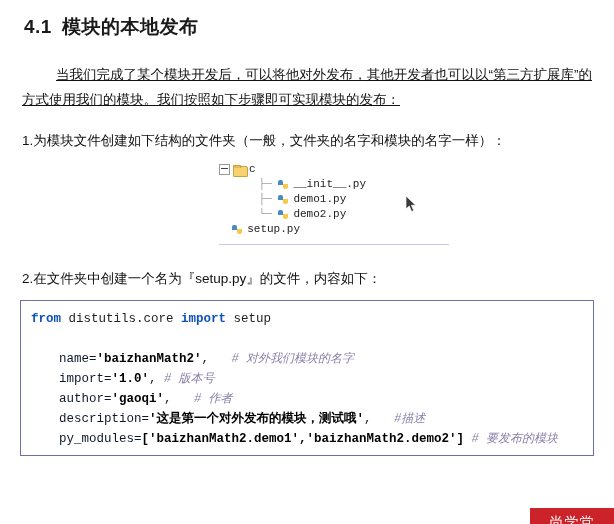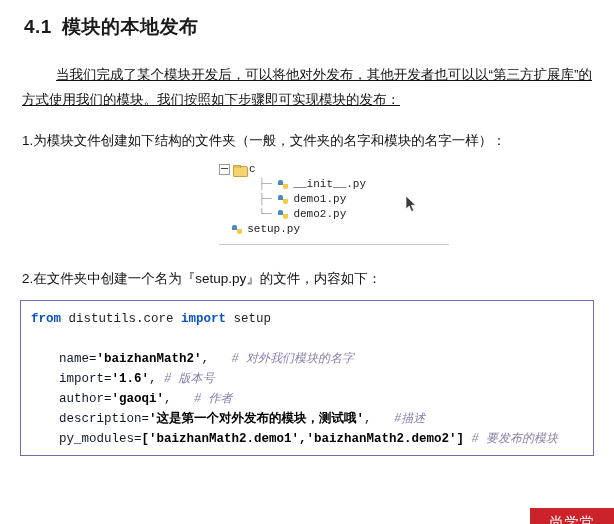--- a/index.html
+++ b/index.html
@@ -258,21 +258,21 @@
       <span class="fn">distutils.core</span>
       <span class="kw">import</span>
       <span class="fn">setup</span>
     </div>
     <div>&nbsp;</div>
     <div>
       <span class="ind"></span><span class="var">name=</span><span class="str">'baizhanMath2'</span><span>,</span>
       &nbsp;&nbsp;<span class="cmt"># 对外我们模块的名字</span>
     </div>
     <div>
-      <span class="ind"></span><span class="var">import=</span><span class="str">'1.6'</span><span>,</span>
+      <span class="ind"></span><span class="var">import=</span><span class="str">'1.0'</span><span>,</span>
       <span class="cmt"># 版本号</span>
     </div>
     <div>
       <span class="ind"></span><span class="var">author=</span><span class="str">'gaoqi'</span><span>,</span>
       &nbsp;&nbsp;<span class="cmt"># 作者</span>
     </div>
     <div>
       <span class="ind"></span><span class="var">description=</span><span class="str">'这是第一个对外发布的模块，测试哦'</span><span>,</span>
       &nbsp;&nbsp;<span class="cmt">#描述</span>
     </div>

